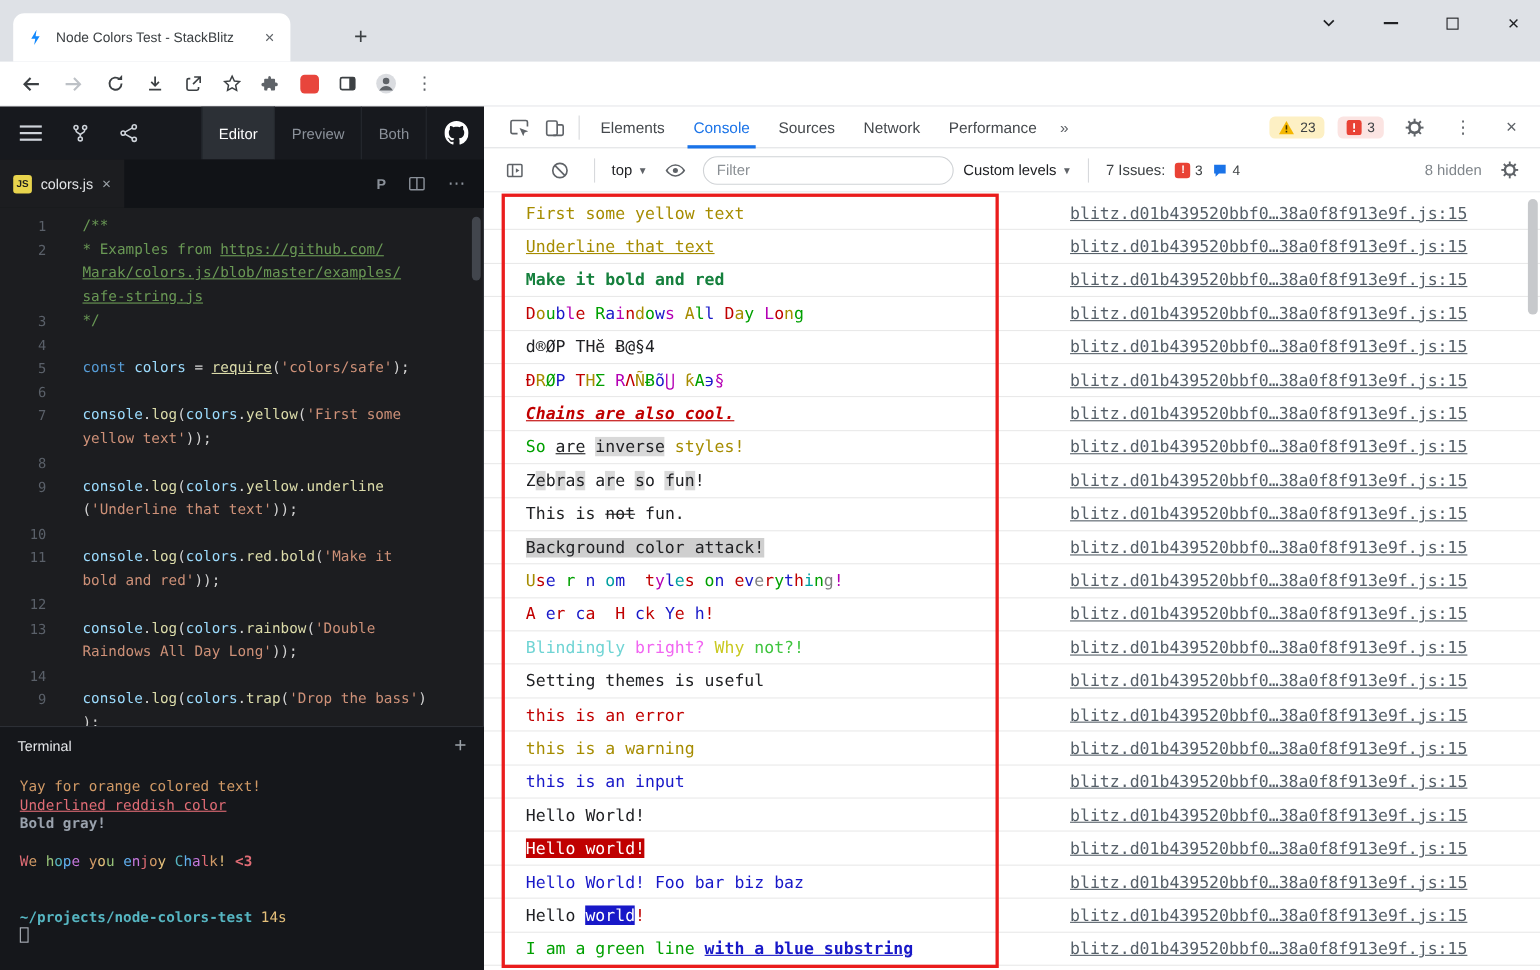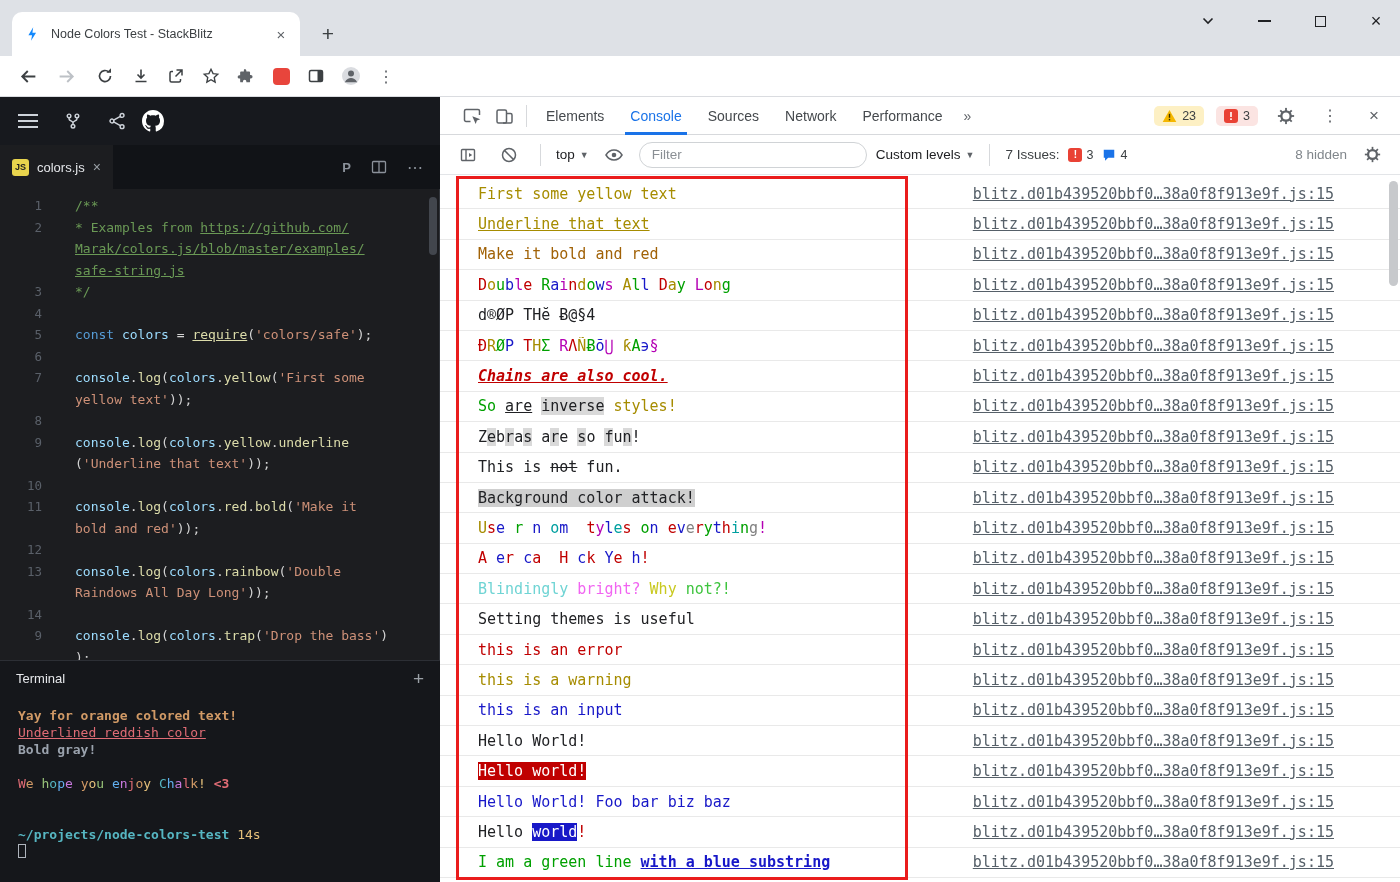--- a/index.html
+++ b/index.html
@@ -2,21 +2,21 @@
 <html><head>
 <meta charset="utf-8">
 <style>
 *{box-sizing:border-box;margin:0;padding:0}
 html,body{width:1400px;height:882px;overflow:hidden}
 body{font-family:"Liberation Sans",sans-serif;background:#fff}
 #screen{position:relative;width:1400px;height:882px;background:#fff}
 
 
 .titlebar{height:56px;background:#dee1e6;position:relative}
-.tab{position:absolute;left:12px;top:12px;width:288px;height:44px;background:#fff;border-radius:10px 10px 0 0;display:flex;align-items:center;padding:0 10px 0 14px;gap:9px}
+.tab{position:absolute;left:12px;top:12px;width:252px;height:44px;background:#fff;border-radius:10px 10px 0 0;display:flex;align-items:center;padding:0 10px 0 14px;gap:9px}
 .tab-title{font-size:12.5px;color:#3c4043;white-space:nowrap;overflow:hidden;flex:1}
 .icon-btn{display:flex;align-items:center;justify-content:center;cursor:default}
 .tab-close{font-size:15px;color:#5f6368;width:18px;height:18px;border-radius:50%;display:flex;align-items:center;justify-content:center}
 .newtab{position:absolute;left:314px;top:20px;font-size:21px;color:#3c4043;width:28px;height:28px;display:flex;align-items:center;justify-content:center}
 .win-controls{position:absolute;right:14px;top:0;height:42px;display:flex;align-items:center;gap:36px;color:#202124}
 .wc{width:20px;height:20px;display:flex;align-items:center;justify-content:center}
 .min-bar{width:13px;height:1.8px;background:#202124}
 .max-box{width:11px;height:11px;border:1.6px solid #202124}
 .wc-close{font-size:18px;line-height:1}
 .toolbar{height:41px;background:#fff;display:flex;align-items:center;padding:0 12px;gap:5px;border-bottom:1px solid #dadce0}
@@ -204,20 +204,25 @@
             </svg>
         </span>
         <span class="sb-hicon icon-btn">
           <svg width="18" height="18" viewBox="0 0 16 16" fill="none" stroke="#ced3da" stroke-width="1.3">
               <circle cx="12.5" cy="3" r="1.7"></circle>
               <circle cx="3.5" cy="8" r="1.7"></circle>
               <circle cx="12.5" cy="13" r="1.7"></circle>
               <path d="M5 7.2l6-3.4M5 8.8l6 3.4"></path>
             </svg>
         </span>
+        <div class="view-tabs">
+          <span class="view-tab active">Editor</span>
+          <span class="view-tab">Preview</span>
+          <span class="view-tab">Both</span>
+        </div>
         <span class="gh-wrap icon-btn">
           <svg width="22" height="22" viewBox="0 0 16 16" fill="#fff">
               <path d="M8 0C3.58 0 0 3.58 0 8c0 3.54 2.29 6.53 5.47 7.59.4.07.55-.17.55-.38 0-.19-.01-.82-.01-1.49-2.01.37-2.53-.49-2.69-.94-.09-.23-.48-.94-.82-1.13-.28-.15-.68-.52-.01-.53.63-.01 1.08.58 1.23.82.72 1.21 1.87.87 2.33.66.07-.52.28-.87.51-1.07-1.78-.2-3.64-.89-3.64-3.95 0-.87.31-1.59.82-2.15-.08-.2-.36-1.02.08-2.12 0 0 .67-.21 2.2.82.64-.18 1.32-.27 2-.27s1.36.09 2 .27c1.53-1.04 2.2-.82 2.2-.82.44 1.1.16 1.92.08 2.12.51.56.82 1.27.82 2.15 0 3.07-1.87 3.75-3.65 3.95.29.25.54.73.54 1.48 0 1.07-.01 1.93-.01 2.2 0 .21.15.46.55.38A8.01 8.01 0 0 0 16 8c0-4.42-3.58-8-8-8z"></path>
             </svg>
         </span>
       </div>
 
       <div class="sb-tabbar">
         <div class="file-tab">
           <span class="js-badge">JS</span>
@@ -329,21 +334,21 @@
           </div>
         <div class="ed-scroll"></div>
       </div>
 
       <div class="sb-terminal">
         <div class="term-header">
           <span>Terminal</span>
           <span class="term-plus">+</span>
         </div>
         <div id="terminal-lines" class="term-body">
-            <div class="term-line"><span style="color: rgb(209, 154, 102); font-weight: bold;">Yay for orange colored text!</span></div>
+            <div class="term-line"><span style="color: rgb(209, 154, 102); font-weight: normal;">Yay for orange colored text!</span></div>
             <div class="term-line"><span style="color: rgb(224, 108, 117); text-decoration: underline;">Underlined reddish color</span></div>
             <div class="term-line"><span style="color: rgb(154, 162, 173); font-weight: bold;">Bold gray!</span></div>
             <div class="term-line"></div>
             <div class="term-line"><span style="color: rgb(224, 108, 117);">W</span><span style="color: rgb(209, 154, 102);">e</span><span> </span><span style="color: rgb(152, 195, 121);">h</span><span style="color: rgb(86, 182, 194);">o</span><span style="color: rgb(97, 175, 239);">p</span><span style="color: rgb(198, 120, 221);">e</span><span> </span><span style="color: rgb(209, 154, 102);">y</span><span style="color: rgb(229, 192, 123);">o</span><span style="color: rgb(152, 195, 121);">u</span><span> </span><span style="color: rgb(97, 175, 239);">e</span><span style="color: rgb(198, 120, 221);">n</span><span style="color: rgb(224, 108, 117);">j</span><span style="color: rgb(209, 154, 102);">o</span><span style="color: rgb(229, 192, 123);">y</span><span> </span><span style="color: rgb(86, 182, 194);">C</span><span style="color: rgb(97, 175, 239);">h</span><span style="color: rgb(198, 120, 221);">a</span><span style="color: rgb(224, 108, 117);">l</span><span style="color: rgb(209, 154, 102);">k</span><span style="color: rgb(229, 192, 123);">!</span><span style="color: rgb(224, 108, 117); font-weight: bold;"> &lt;3</span></div>
             <div class="term-line"></div>
             <div class="term-line"></div>
             <div class="term-line"><span style="color: rgb(86, 182, 194); font-weight: bold;">~/projects/node-colors-test</span><span> </span><span style="color: rgb(229, 192, 123);">14s</span></div>
             <div class="term-line"><span class="term-cursor"></span></div>
           </div>
       </div>
@@ -474,21 +479,21 @@
         <div id="console-rows">
             <div class="console-row">
               <span class="console-msg"><span style="color: rgb(166, 140, 0);">First some yellow text</span></span>
               <a class="console-link">blitz.d01b439520bbf0…38a0f8f913e9f.js:15</a>
             </div>
             <div class="console-row">
               <span class="console-msg"><span style="color: rgb(166, 140, 0); text-decoration: underline;">Underline that text</span></span>
               <a class="console-link">blitz.d01b439520bbf0…38a0f8f913e9f.js:15</a>
             </div>
             <div class="console-row">
-              <span class="console-msg"><span style="color: #a16207; font-weight: normal;">Make it bold and red</span></span>
+              <span class="console-msg"><span style="color: #15803d; font-weight: bold;">Make it bold and red</span></span>
               <a class="console-link">blitz.d01b439520bbf0…38a0f8f913e9f.js:15</a>
             </div>
             <div class="console-row">
               <span class="console-msg"><span style="color: rgb(192, 0, 0);">D</span><span style="color: rgb(166, 140, 0);">o</span><span style="color: rgb(0, 160, 0);">u</span><span style="color: rgb(24, 24, 200);">b</span><span style="color: rgb(180, 0, 180);">l</span><span style="color: rgb(192, 0, 0);">e</span><span> </span><span style="color: rgb(0, 160, 0);">R</span><span style="color: rgb(24, 24, 200);">a</span><span style="color: rgb(180, 0, 180);">i</span><span style="color: rgb(192, 0, 0);">n</span><span style="color: rgb(166, 140, 0);">d</span><span style="color: rgb(0, 160, 0);">o</span><span style="color: rgb(24, 24, 200);">w</span><span style="color: rgb(180, 0, 180);">s</span><span> </span><span style="color: rgb(166, 140, 0);">A</span><span style="color: rgb(0, 160, 0);">l</span><span style="color: rgb(24, 24, 200);">l</span><span> </span><span style="color: rgb(192, 0, 0);">D</span><span style="color: rgb(166, 140, 0);">a</span><span style="color: rgb(0, 160, 0);">y</span><span> </span><span style="color: rgb(180, 0, 180);">L</span><span style="color: rgb(192, 0, 0);">o</span><span style="color: rgb(166, 140, 0);">n</span><span style="color: rgb(0, 160, 0);">g</span></span>
               <a class="console-link">blitz.d01b439520bbf0…38a0f8f913e9f.js:15</a>
             </div>
             <div class="console-row">
               <span class="console-msg"><span>d®ØP THĕ Ƀ@§4</span></span>
               <a class="console-link">blitz.d01b439520bbf0…38a0f8f913e9f.js:15</a>
             </div>

